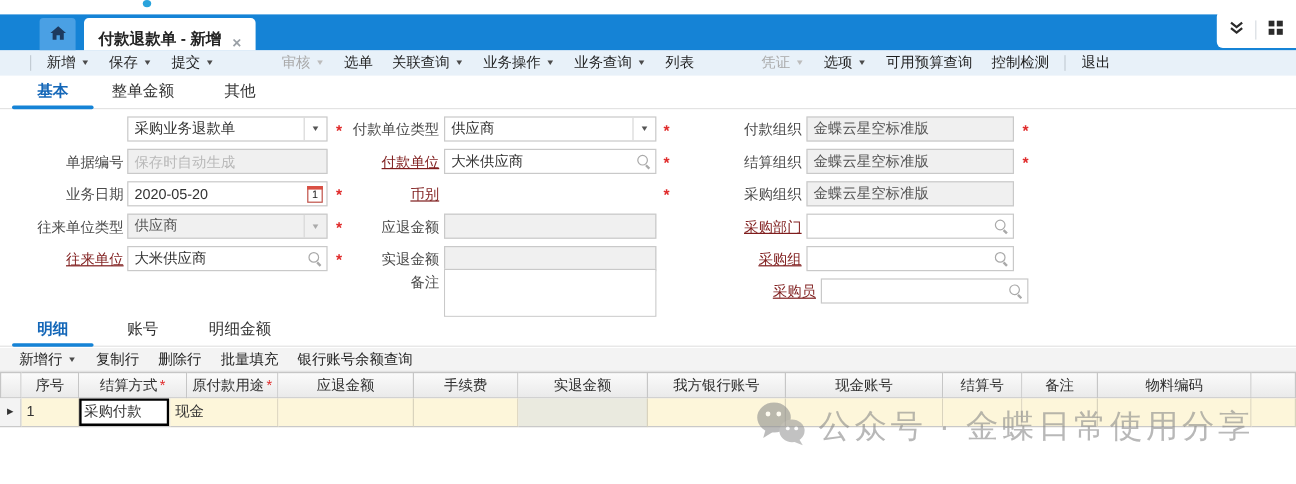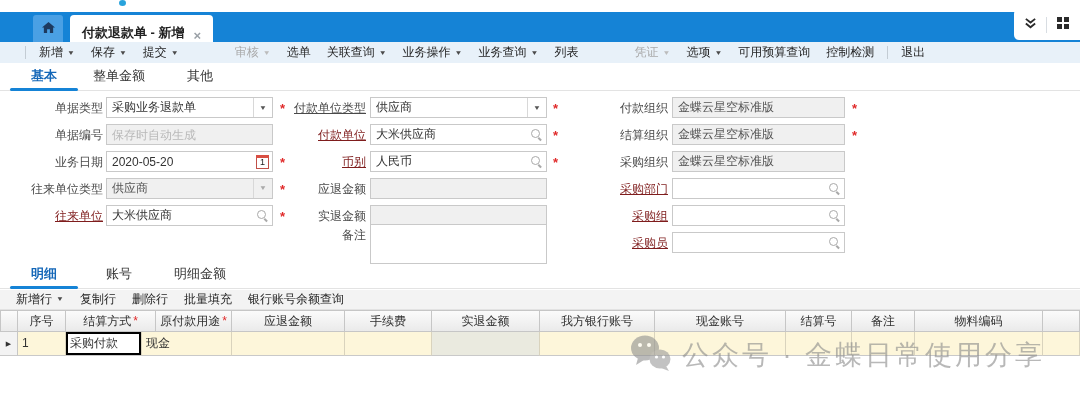--- a/index.html
+++ b/index.html
@@ -191,21 +191,20 @@
   </div>
 
 <div class="tabstrip ts-form">
     <span class="ftab active" style="left: 10px; width: 68px;">基本</span>
     <span class="ftab" style="left: 78px; width: 82px;">整单金额</span>
     <span class="ftab" style="left: 160px; width: 80px;">其他</span>
   </div>
 
 <div id="form-area">
     <div class="frow" style="top: 97px; left: 0px; width: 1080px;">
-      <label class="flabel" style="left: 0px; width: 103px;">单据类型</label>
       <div class="fctrl" style="left: 106px; width: 167px;"><input value="采购业务退款单" style=""><span class="adorn caretbox">
           <span class="caret">▼</span>
         </span></div>
       <span class="req" style="left: 280px;">*</span>
     </div>
     <div class="frow" style="top: 124px; left: 0px; width: 1080px;">
       <label class="flabel" style="left: 0px; width: 103px;">单据编号</label>
       <div class="fctrl disabled plain" style="left: 106px; width: 167px;"><input placeholder="保存时自动生成" readonly="" style=""></div>
     </div>
     <div class="frow" style="top: 151px; left: 0px; width: 1080px;">
@@ -223,38 +222,35 @@
       <span class="req" style="left: 280px;">*</span>
     </div>
     <div class="frow" style="top: 205px; left: 0px; width: 1080px;">
       <label class="flabel link" style="left: 0px; width: 103px;">往来单位</label>
       <div class="fctrl" style="left: 106px; width: 167px;"><input value="大米供应商" style=""><span class="adorn">
           <span class="mag"></span>
         </span></div>
       <span class="req" style="left: 280px;">*</span>
     </div>
     <div class="frow" style="top: 97px; left: 0px; width: 1080px;">
-      <label class="flabel" style="left: 263px; width: 103px; text-decoration: underline;">付款单位类型</label>
+      <label class="flabel" style="left: 263px; width: 103px;">付款单位类型</label>
       <div class="fctrl" style="left: 370px; width: 177px;"><input value="供应商" style=""><span class="adorn caretbox">
           <span class="caret">▼</span>
         </span></div>
       <span class="req" style="left: 553px;">*</span>
     </div>
     <div class="frow" style="top: 124px; left: 0px; width: 1080px;">
       <label class="flabel link" style="left: 263px; width: 103px;">付款单位</label>
       <div class="fctrl" style="left: 370px; width: 177px;"><input value="大米供应商" style=""><span class="adorn">
           <span class="mag"></span>
         </span></div>
       <span class="req" style="left: 553px;">*</span>
     </div>
     <div class="frow" style="top: 151px; left: 0px; width: 1080px;">
       <label class="flabel link" style="left: 263px; width: 103px;">币别</label>
-      <div class="fctrl" style="left: 370px; width: 177px;"><input value="人民币" style=""><span class="adorn">
-          <span class="mag"></span>
-        </span></div>
       <span class="req" style="left: 553px;">*</span>
     </div>
     <div class="frow" style="top: 178px; left: 0px; width: 1080px;">
       <label class="flabel" style="left: 263px; width: 103px;">应退金额</label>
       <div class="fctrl disabled plain" style="left: 370px; width: 177px;"><input readonly="" style=""></div>
     </div>
     <div class="frow" style="top: 205px; left: 0px; width: 1080px;">
       <label class="flabel" style="left: 263px; width: 103px;">实退金额</label>
       <div class="fctrl disabled plain" style="left: 370px; width: 177px;"><input readonly="" style=""></div>
     </div>
@@ -281,21 +277,21 @@
       <div class="fctrl" style="left: 672px; width: 173px;"><input style=""><span class="adorn">
           <span class="mag"></span>
         </span></div>
     </div>
     <div class="frow" style="top: 205px; left: 0px; width: 1080px;">
       <label class="flabel link" style="left: 565px; width: 103px;">采购组</label>
       <div class="fctrl" style="left: 672px; width: 173px;"><input style=""><span class="adorn">
           <span class="mag"></span>
         </span></div>
     </div>
-    <div class="frow" style="top: 232px; left: 0px; width: 996px;">
+    <div class="frow" style="top: 232px; left: 12px; width: 996px;">
       <label class="flabel link" style="left: 565px; width: 103px;">采购员</label>
       <div class="fctrl" style="left: 672px; width: 173px;"><input style=""><span class="adorn">
           <span class="mag"></span>
         </span></div>
     </div>
   </div>
 
 <div class="tabstrip ts-detail">
     <span class="ftab active" style="left: 10px; width: 68px;">明细</span>
     <span class="ftab" style="left: 78px; width: 82px;">账号</span>

